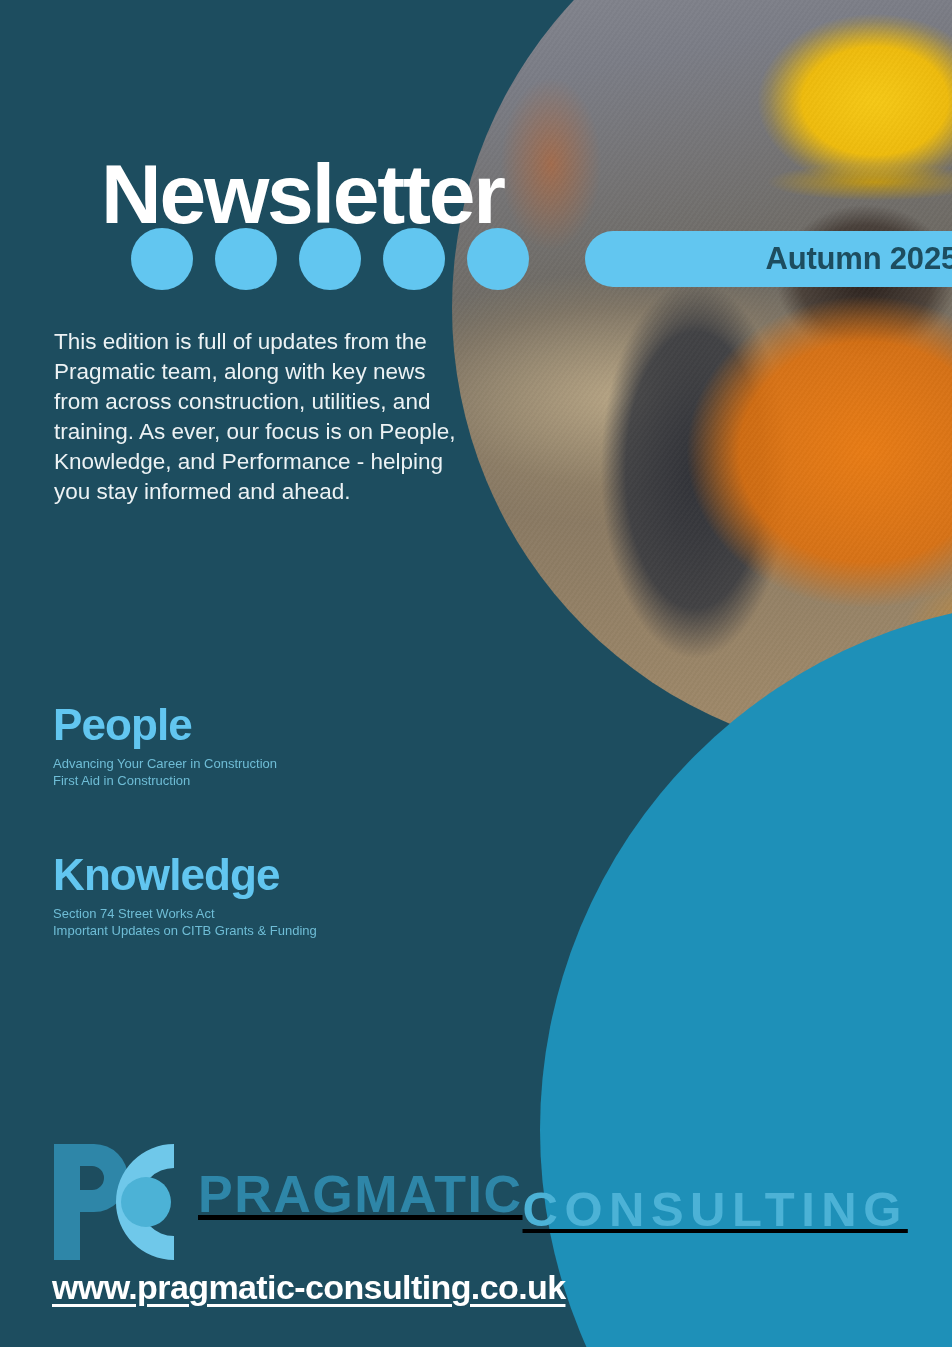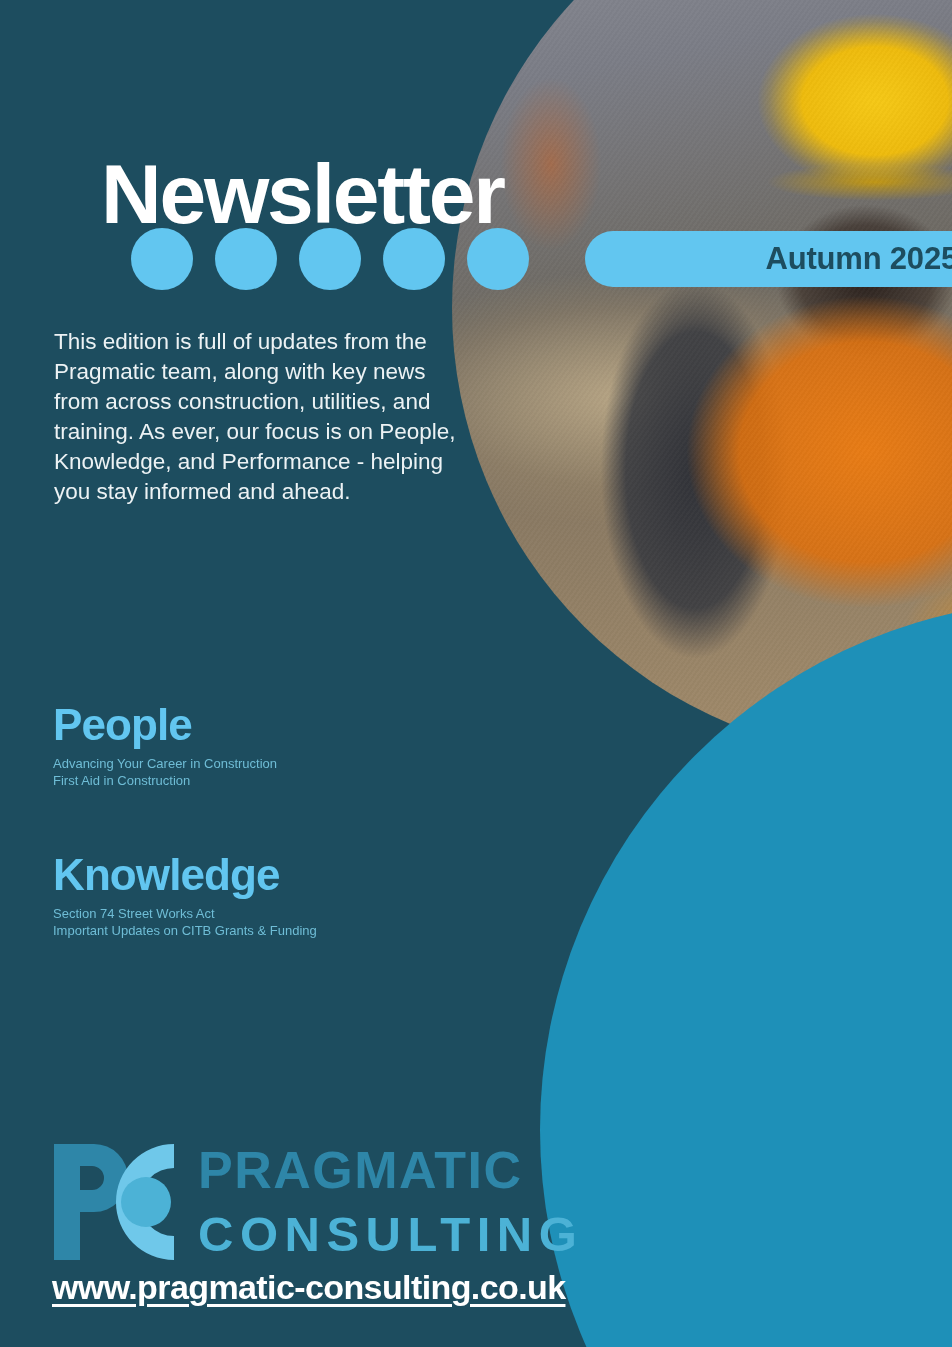--- a/index.html
+++ b/index.html
@@ -168,22 +168,22 @@
     left: 50px;
     top: 1140px;
     z-index: 6;
     display: flex;
     align-items: center;
     gap: 20px;
   }
   .logo-mark { width: 128px; height: 124px; display: block; }
   .logo-words {
     display: flex;
-    flex-direction: column;
     line-height: .96;
+    text-decoration: underline;
   }
   .logo-word-1 {
     color: #2e86a8;
     font-size: 52px;
     font-weight: bold;
     letter-spacing: 1.5px;
   }
   .logo-word-2 {
     color: #4cb2d6;
     font-size: 49px;

